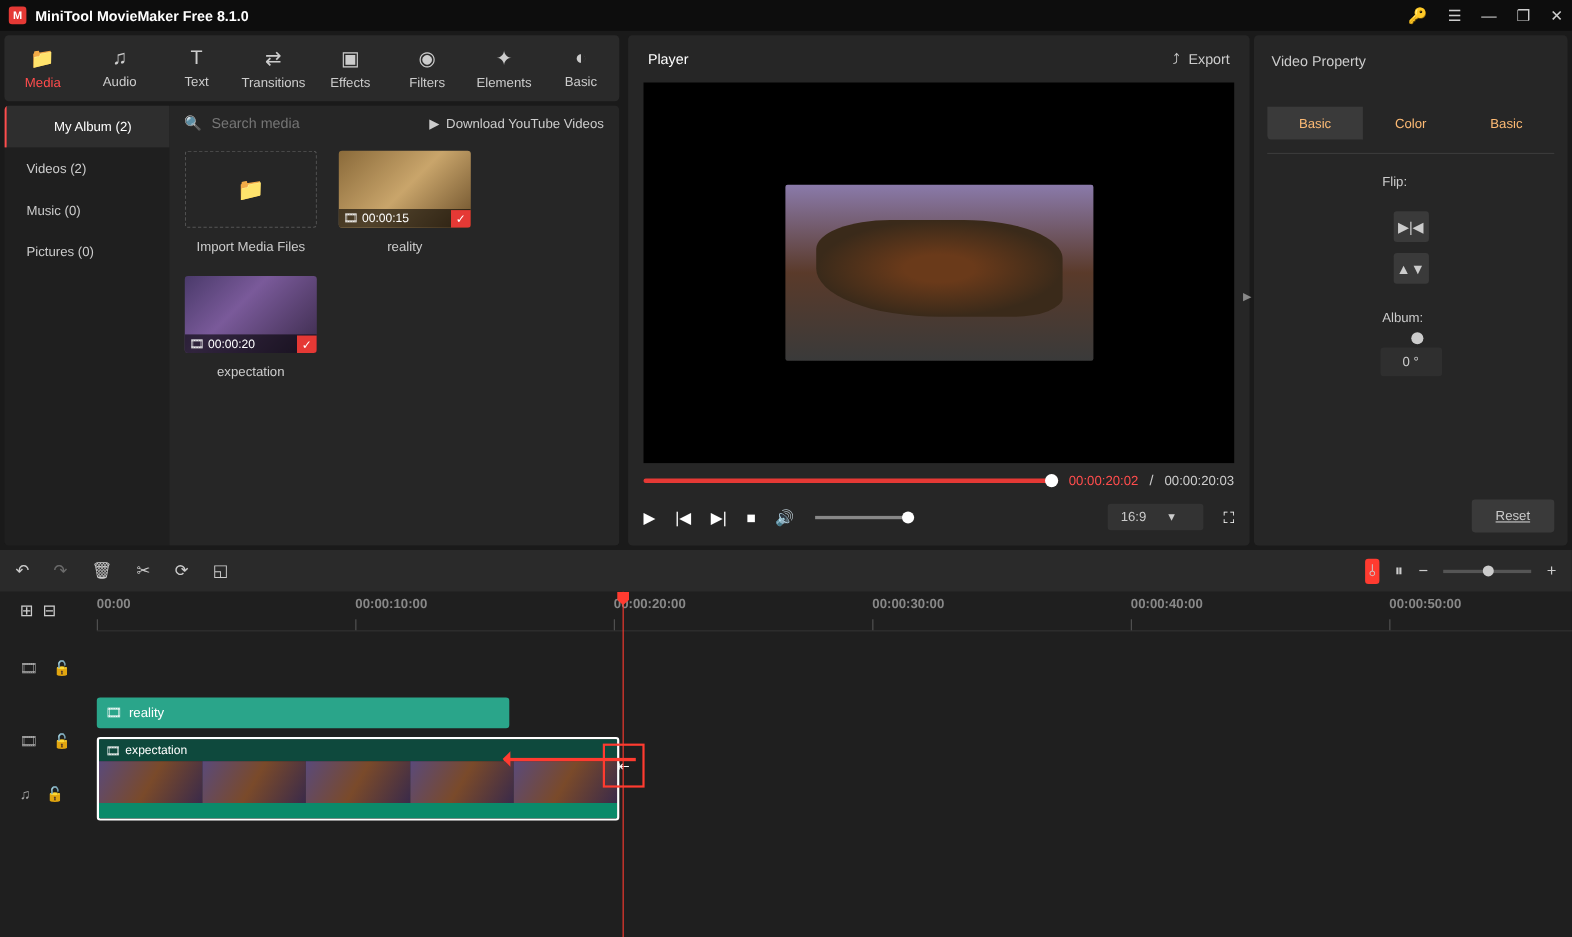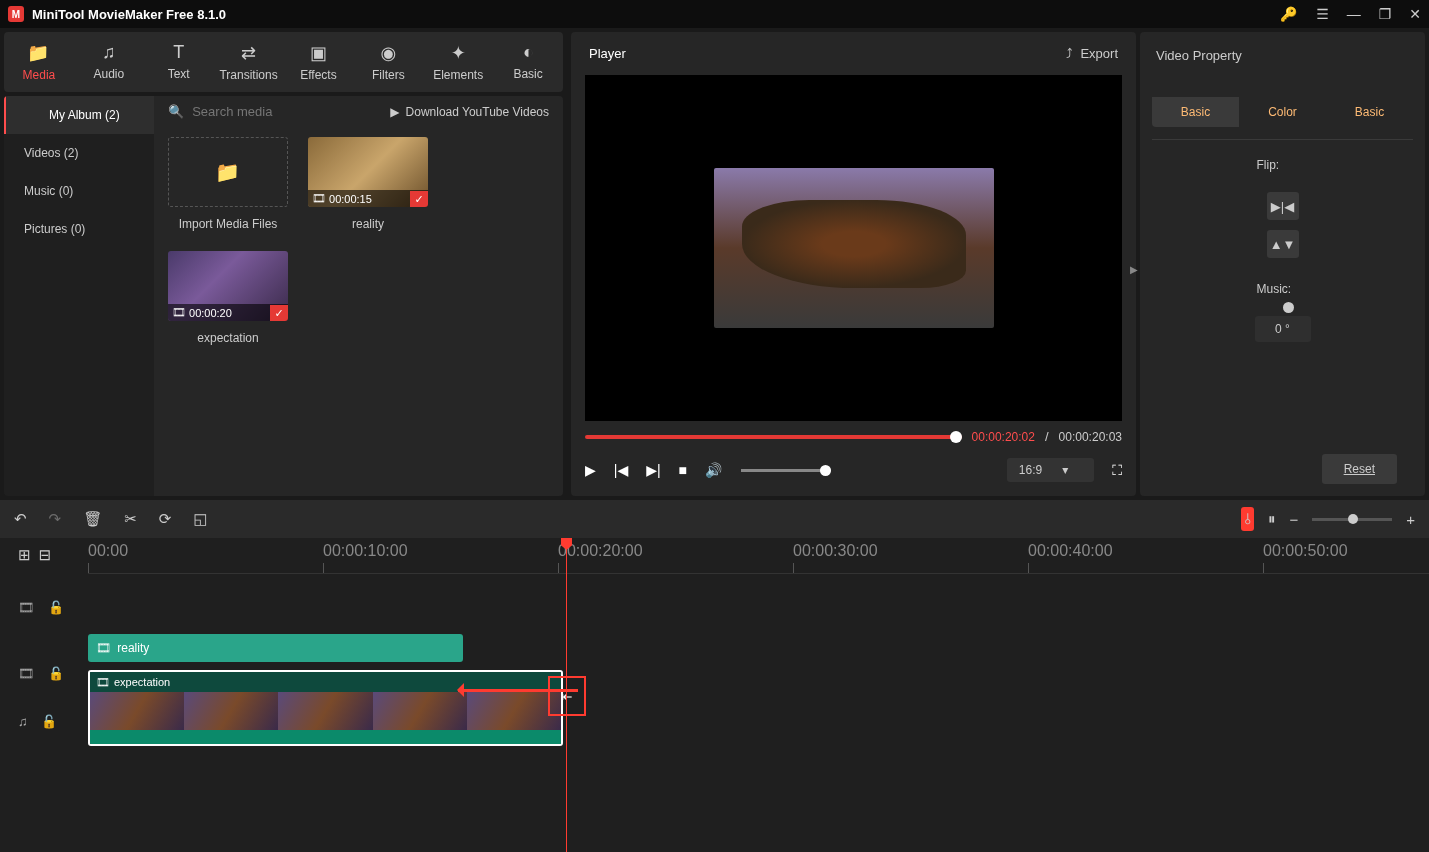--- a/index.html
+++ b/index.html
@@ -63,34 +63,34 @@
 .prop-tabs { display:flex; margin: 6px 12px; border-radius:4px; overflow:hidden;}
 .prop-tab { flex:1; text-align:center; padding:8px 0; font-size:12px; color:#fdba74; cursor:pointer;margin-top:18px;}
 .prop-tab.active { background:#3a3a3a; }
 .prop-divider { height:1px; background:#3a3a3a; margin: 6px 12px;}
 .prop-row { display:flex; align-items:center; padding: 12px 14px; gap: 10px; flex-direction: column;}
 .prop-label { width: 52px; color:#ccc; font-size:12px;}
 .flip-btn { width:32px; height:28px; background:#3a3a3a; border-radius:3px; display:flex; align-items:center; justify-content:center; color:#ccc; cursor:pointer;}
 .slider-track { flex:1; height:3px; background:#555; position:relative;}
 .slider-knob { position:absolute; width:11px; height:11px; background:#ccc; border-radius:50%; top:-4px; }
 .prop-val { background:#2f2f2f; border-radius:3px; color:#ccc; font-size:12px; padding: 6px 8px; width: 56px; text-align:center;}
-.reset-btn { margin: auto 28px 12px auto; background:#3a3a3a; border-radius:3px; padding:8px 22px; color:#ccc; font-size:12px; cursor:pointer; align-self:flex-end;text-decoration:underline;}
+.reset-btn { margin: auto 12px 12px auto; background:#3a3a3a; border-radius:3px; padding:8px 22px; color:#ccc; font-size:12px; cursor:pointer; align-self:flex-end;text-decoration:underline;}
 .panel-collapse { position:absolute; left:-10px; top:50%; color:#888; font-size:10px;}
 
 
 .timeline-toolbar { height: 38px; background:#2a2a2a; display:flex; align-items:center; padding: 0 14px; gap: 22px;}
 .tl-btn { color:#ccc; font-size:15px; cursor:pointer;}
 .tl-right { margin-left:auto; display:flex; align-items:center; gap:14px;}
 .magnet-on { background:#ff3b30; padding:3px; border-radius:3px;}
 .zoom-track { width:80px; height:3px; background:#555; position:relative;}
 .zoom-knob { position:absolute; width:10px; height:10px; border-radius:50%; background:#ccc; top:-4px; left:45%;}
 
 .timeline { background:#1f1f1f; position:relative; height: 314px;}
 .ruler { height: 36px; display:flex; position:relative; padding-left: 88px;}
-.ruler-seg { position:relative; font-size:16px; color:#888; flex:0 0 235px; border-bottom: 1px solid #333;}
+.ruler-seg { position:relative; font-size:12px; color:#888; flex:0 0 235px; border-bottom: 1px solid #333; font-weight: bold;}
 .ruler-seg span { position:absolute; top:4px; left:0;}
 .ruler-seg::after { content:""; position:absolute; bottom:0; left:0; width:1px; height:10px; background:#555;}
 .playhead { position:absolute; top: 538px; bottom: 0; left: 566px; width:1px; background:#ff3b30; z-index:5;}
 .playhead::before { content:""; position:absolute; top:0; left:-5px; width:11px; height:12px; background:#ff3b30; clip-path: polygon(0 0, 100% 0, 100% 60%, 50% 100%, 0 60%);}
 
 .track-area { display:flex;}
 .track-gutters { width: 88px; }
 .track-gutter-row { height: 66px; display:flex; align-items:center; gap:14px; padding-left: 18px; color:#aaa;}
 .track-gutter-row.small { height: 30px;}
 .tracks { flex:1; position:relative;}
@@ -217,21 +217,21 @@
       <div class="prop-tab">Basic</div>
     </div>
     <div class="prop-divider"></div>
     <div class="prop-row">
       <div class="prop-label">Flip:</div>
       <div style="flex:1"></div>
       <div class="flip-btn">▶|◀</div>
       <div class="flip-btn">▲▼</div>
     </div>
     <div class="prop-row">
-      <div class="prop-label">Music:</div>
+      <div class="prop-label">Album:</div>
       <div class="slider-track">
           <div class="slider-knob" style="left:0"></div>
         </div>
       <div class="prop-val">0 °</div>
     </div>
     <div style="flex:1"></div>
     <div class="reset-btn">Reset</div>
   </div>
 </div>
 

